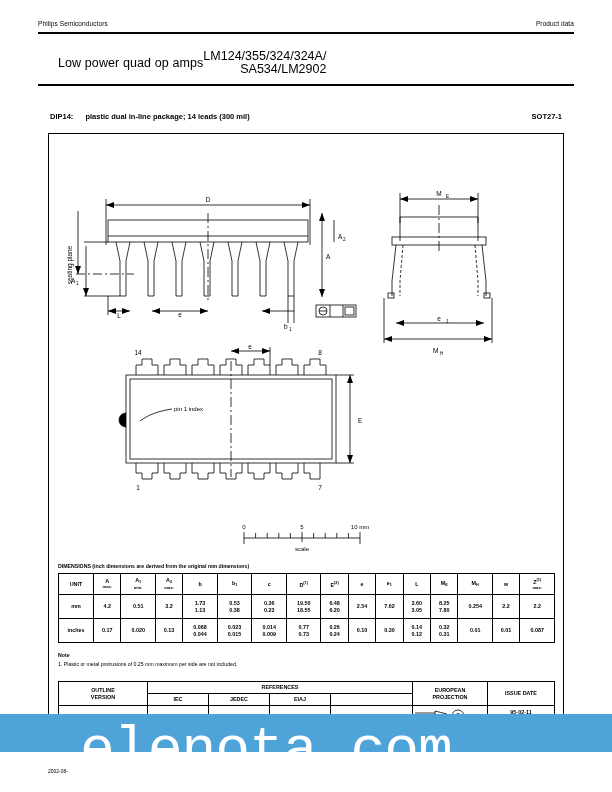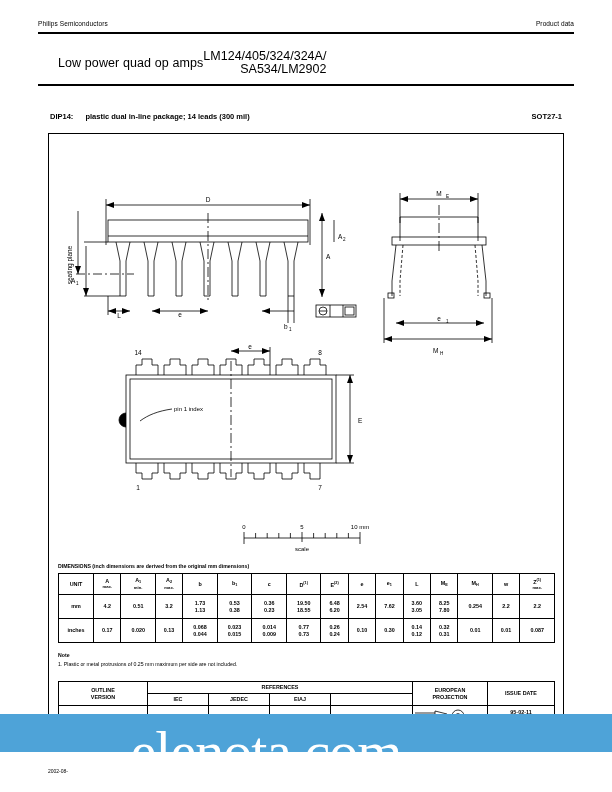--- a/index.html
+++ b/index.html
@@ -58,39 +58,39 @@
   .reftable .r2 td{height:11px;}
   .reftable .r3 td{height:20px;}
 
   .footer{position:absolute;left:48px;top:768px;font-size:5px;}
 
   
   .wm-band{position:absolute;left:0;top:714px;width:612px;height:38px;
            background:#4ea3d8;}
   .wm-text{position:absolute;left:0;top:718px;width:532px;text-align:center;
            font-size:58px;color:#ffffff;letter-spacing:-1px;
-           font-family:Liberation Serif, serif;}
+           font-family:Liberation Mono, monospace;}
   svg{display:block;}
   text{font-family:"Liberation Sans", sans-serif;}
 </style>
 </head>
 <body>
 
 <div class="page">
 
   <div class="hdr-top">
     <span>Philips Semiconductors</span>
     <span>Product data</span>
   </div>
   <div class="rule-thick" style="top:32px;"></div>
 
   <div class="hdr-band">
     <div class="hdr-title">Low power quad op amps</div>
     <div class="hdr-part">
-      <div>LM124/405/324/324A/</div>
+      <div>LM124/355/324/324A/</div>
       <div>SA534/LM2902</div>
     </div>
   </div>
   <div class="rule-thick" style="top:84px;"></div>
 
   <div class="pkg-line">
     <div class="pkg-left">
       <span class="dip">DIP14:</span>
       <span>plastic dual in-line package; 14 leads (300 mil)</span>
     </div>

